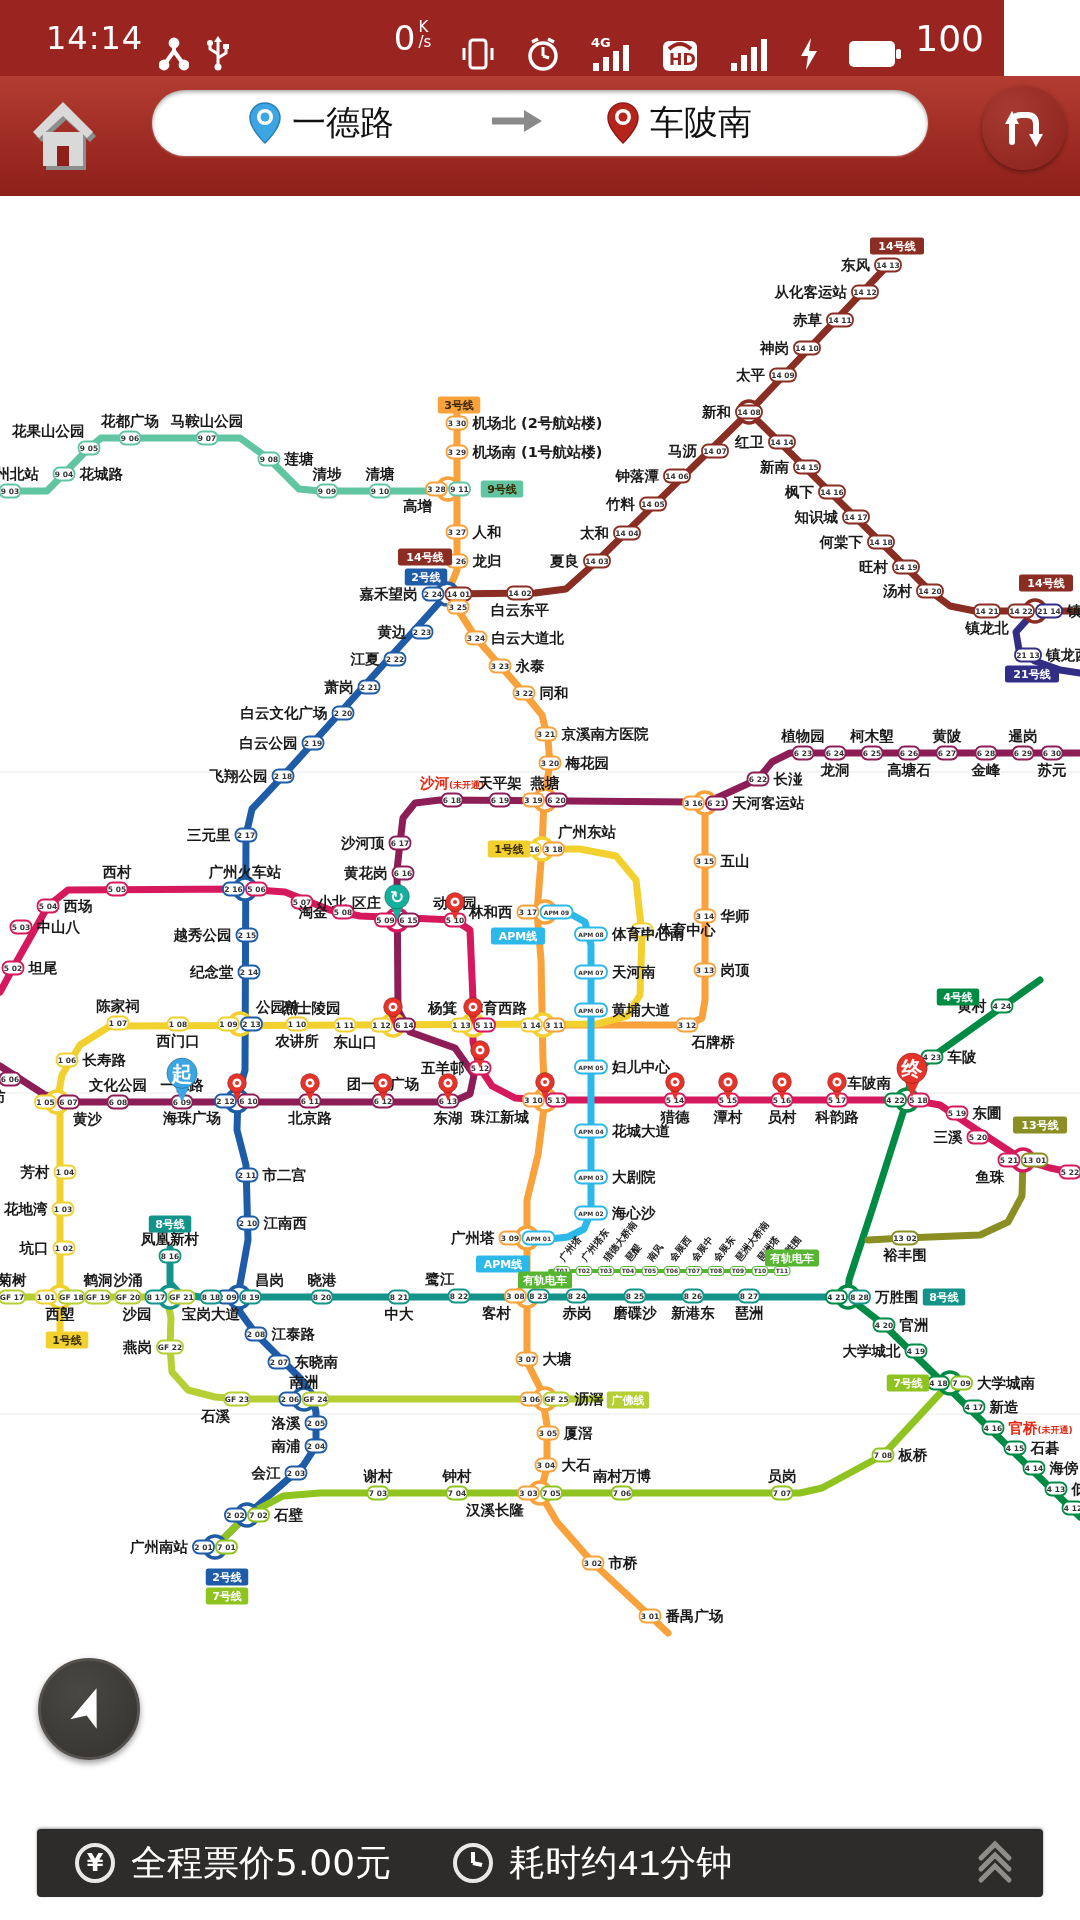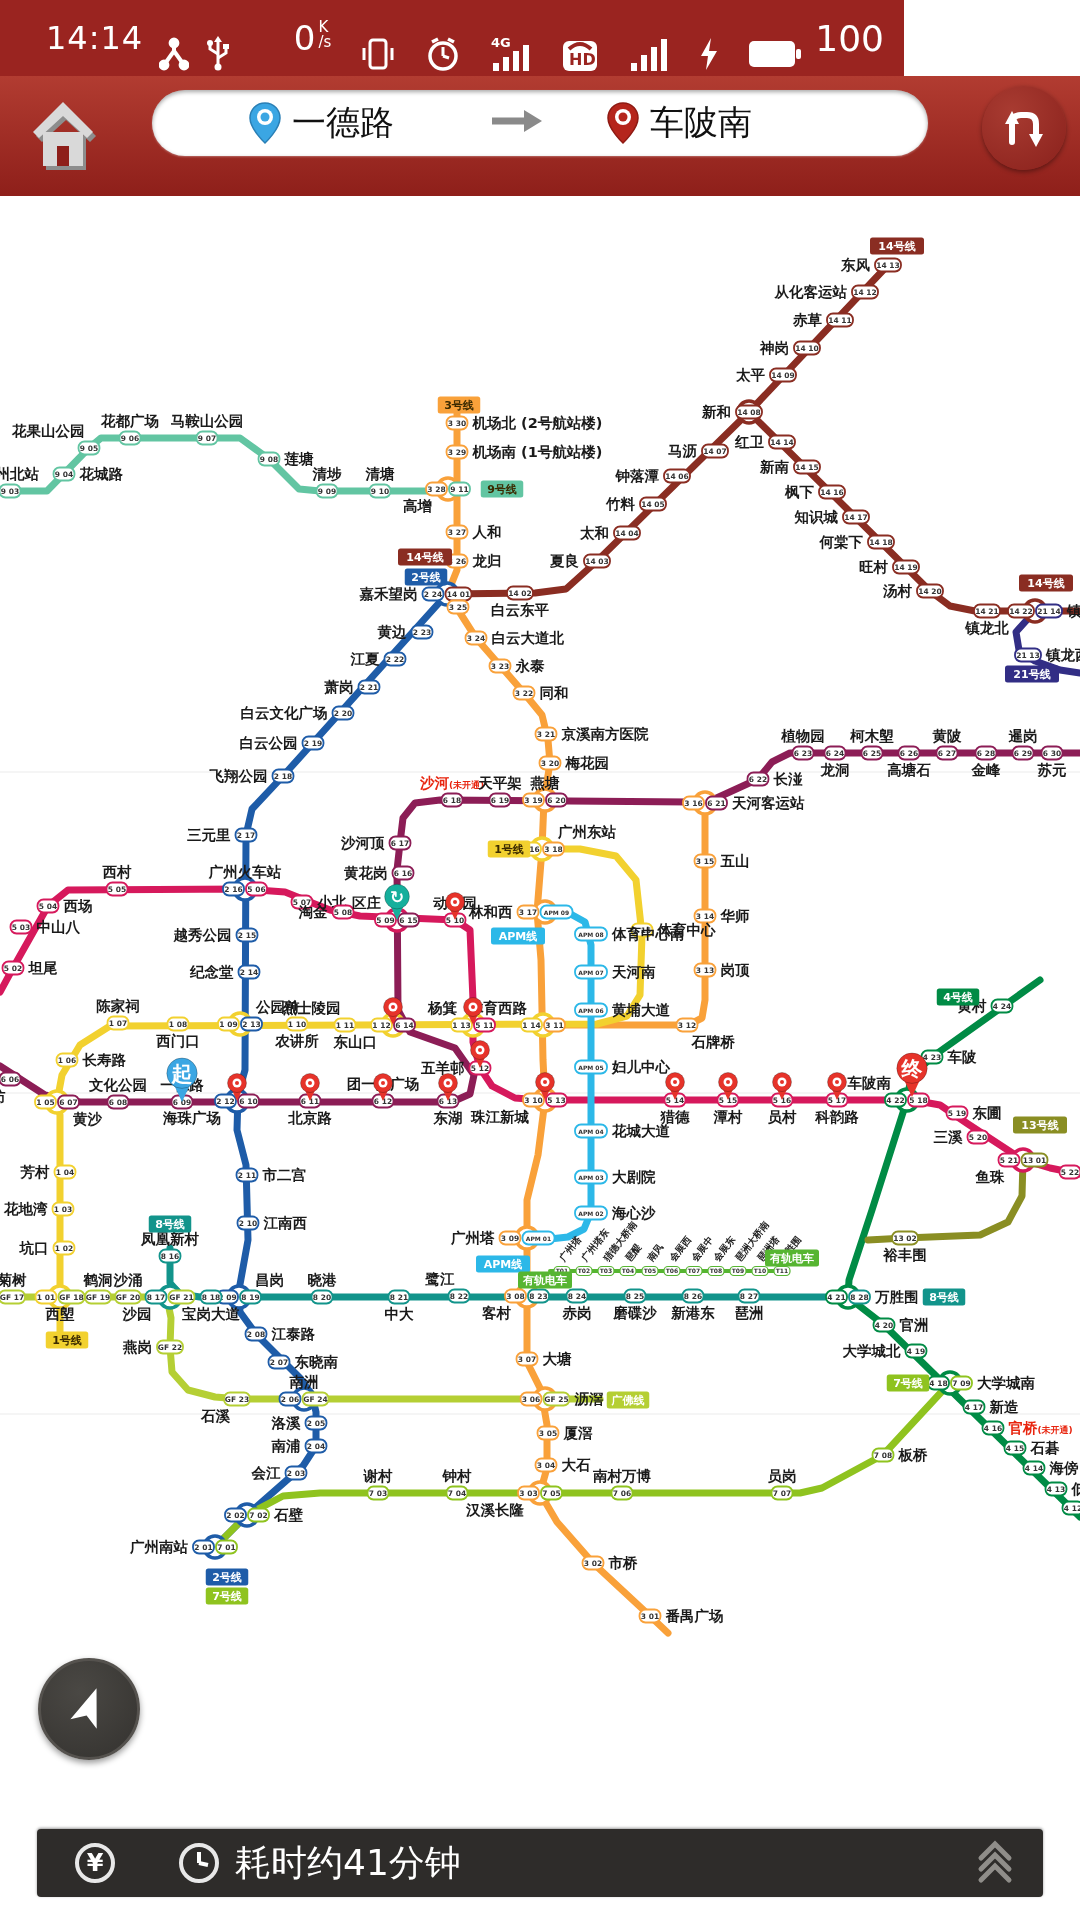--- a/index.html
+++ b/index.html
@@ -1,19 +1,19 @@
 <!DOCTYPE html>
 <html><head>
 <meta charset="utf-8">
 <style>
   html,body{margin:0;padding:0;}
   body{width:1080px;height:1920px;position:relative;overflow:hidden;background:#fff;
        font-family:"DejaVu Sans","Liberation Sans",sans-serif;}
   
-  #statusbar{position:absolute;left:0;top:0;width:904px;height:76px;background:#9a2420;
+  #statusbar{position:absolute;left:0;top:0;width:1004px;height:76px;background:#9a2420;
     color:#fff;display:flex;align-items:center;z-index:30;}
   #statusbar .time{font-size:32px;margin-left:46px;letter-spacing:1px;}
   .sicon{margin-left:16px;display:flex;align-items:center;margin-top:32px;}
   #sb-right{margin-left:auto;margin-right:20px;display:flex;align-items:center;gap:14px;}
   .netspeed{display:flex;align-items:flex-start;}
   .netspeed .v{font-size:34px;}
   .netspeed .u{display:flex;flex-direction:column;font-size:15px;line-height:15px;margin-left:3px;margin-top:2px;}
   .batt100{font-size:36px;}
   
   #header{position:absolute;left:0;top:76px;width:1080px;height:120px;z-index:29;
@@ -34,21 +34,21 @@
   
   #compass{position:absolute;left:38px;top:1658px;width:96px;height:96px;border-radius:50%;
     background:radial-gradient(circle at 40% 32%,#4a4844,#34322f);border:3px solid #55524e;
     box-shadow:0 3px 6px rgba(0,0,0,.4);z-index:20;display:flex;align-items:center;justify-content:center;}
   
   #footer{position:absolute;left:37px;top:1829px;width:1006px;height:68px;background:#2e2c2a;
     border-radius:4px;z-index:25;display:flex;align-items:center;color:#fff;
     box-shadow:0 -1px 3px rgba(0,0,0,.4);}
   .foot-item{display:flex;align-items:center;gap:14px;font-size:36px;}
   #fare-item{margin-left:36px;}
-  #time-item{margin-left:60px;}
+  #time-item{margin-left:60px;font-family:Liberation Mono, monospace;}
   #expand-btn{margin-left:auto;margin-right:26px;}
 </style>
 </head>
 <body>
 
 <svg id="map" viewBox="0 0 1080 1920" xmlns="http://www.w3.org/2000/svg">
     <line x1="0" y1="772" x2="1080" y2="772" stroke="#000" stroke-opacity="0.04" stroke-width="2"></line>
     <line x1="0" y1="1093" x2="1080" y2="1093" stroke="#000" stroke-opacity="0.04" stroke-width="2"></line>
     <line x1="0" y1="1414" x2="1080" y2="1414" stroke="#000" stroke-opacity="0.04" stroke-width="2"></line>
     <g>
@@ -1415,20 +1415,21 @@
       </g>
   </svg>
 </div>
 
 <div id="footer">
   <div class="foot-item" id="fare-item">
     <svg width="44" height="44" viewBox="0 0 44 44">
         <circle cx="22" cy="22" r="18" fill="none" stroke="#e8e8e8" stroke-width="4"></circle>
         <text x="22" y="30" text-anchor="middle" fill="#fff" font-size="24" font-weight="bold">¥</text>
       </svg>
+    <span>全程票价5.00元</span>
   </div>
   <div class="foot-item" id="time-item">
     <svg width="44" height="44" viewBox="0 0 44 44">
         <circle cx="22" cy="22" r="18" fill="none" stroke="#e8e8e8" stroke-width="4"></circle>
         <line x1="22" y1="22" x2="22" y2="11" stroke="#fff" stroke-width="4"></line>
         <line x1="22" y1="22" x2="31" y2="24" stroke="#fff" stroke-width="4"></line>
       </svg>
     <span>耗时约41分钟</span>
   </div>
   <div id="expand-btn">

